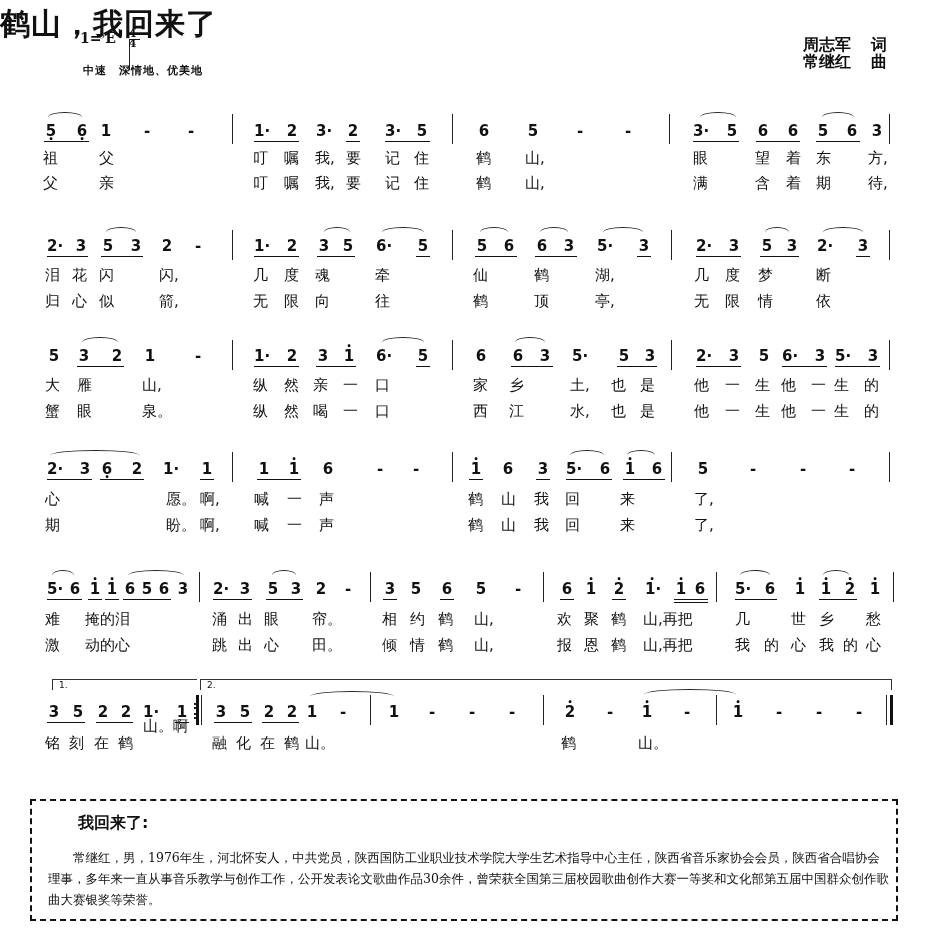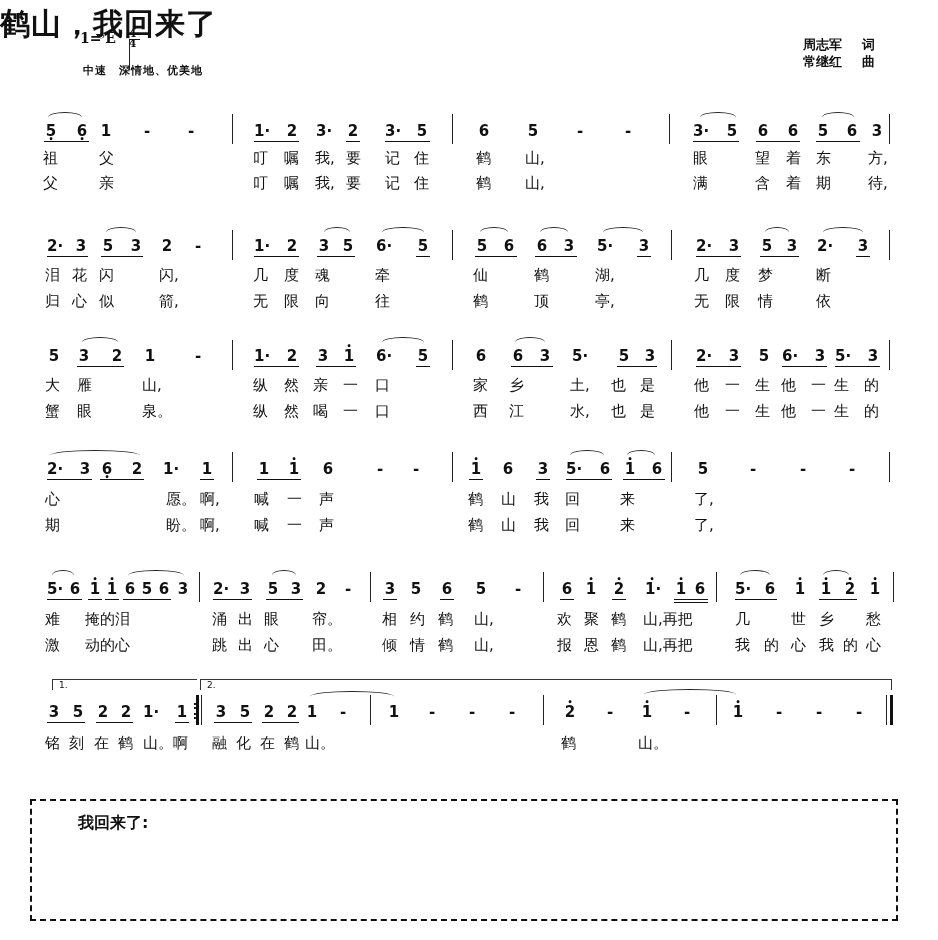--- a/index.html
+++ b/index.html
@@ -5,21 +5,21 @@
   html, body { margin: 0; padding: 0; background: #ffffff; }
   body { width: 938px; height: 940px; position: relative; overflow: hidden; color: #111; font-family: "DejaVu Sans", "Liberation Sans", sans-serif; }
   .abs { position: absolute; }
   .title { left: 0; width: 938px; top: 4px; font-family: "DejaVu Serif", "Liberation Serif", serif; font-size: 30px; font-weight: bold; letter-spacing: 1px; }
   .key { left: 80px; top: 28px; font-family: "DejaVu Serif", serif; font-size: 14px; font-weight: bold; }
   .key .flat { font-size: 12px; vertical-align: 4px; margin-left: -2px; }
   .meter { display: inline-block; vertical-align: middle; text-align: center; font-size: 11px; line-height: 10px; margin-left: 8px; }
   .meter span { display: block; }
   .meter .bar { border-top: 1px solid #111; width: 10px; margin: 0 auto; }
   .tempo { left: 83px; top: 63px; font-size: 11px; font-weight: bold; letter-spacing: 1px; }
-  .credits { left: 803px; top: 36px; font-size: 13px; font-weight: bold; line-height: 17px; }
+  .credits { left: 803px; top: 36px; font-size: 16px; font-weight: bold; line-height: 17px; }
   .credits .role { margin-left: 20px; }
 
   .row { position: absolute; left: 0; width: 938px; height: 100px; }
   .n { position: absolute; font-weight: bold; font-size: 15px; line-height: 16px; text-align: center; width: 14px; }
   .n.dot-above::before { content: "•"; position: absolute; left: 0; right: 0; top: -9px; font-size: 8px; }
   .n.dot-below::after { content: "•"; position: absolute; left: 0; right: 0; bottom: -9px; font-size: 8px; }
   .ul { position: absolute; height: 0; border-top: 1.5px solid #111; }
   .ul2 { position: absolute; height: 0; border-top: 1.5px solid #111; }
   .bar { position: absolute; width: 0; border-left: 1.5px solid #222; height: 30px; }
   .bar.thick { border-left: 3px solid #111; }
@@ -490,25 +490,26 @@
   <span class="n" style="left:772px;top:39px">-</span>
   <span class="n" style="left:812px;top:39px">-</span>
   <span class="n" style="left:852px;top:39px">-</span>
   <div class="bar" style="left:886px;top:30px"></div>
   <div class="bar thick" style="left:890px;top:30px"></div>
 
   <span class="ly" style="left:45px;top:69px">铭</span>
   <span class="ly" style="left:69px;top:69px">刻</span>
   <span class="ly" style="left:94px;top:69px">在</span>
   <span class="ly" style="left:118px;top:69px">鹤</span>
-  <span class="ly" style="left:143px;top:69px">山。啊</span>
+  <span class="ly" style="left:143px;top:52px">山。啊</span>
   <span class="ly" style="left:212px;top:69px">融</span>
   <span class="ly" style="left:236px;top:69px">化</span>
   <span class="ly" style="left:260px;top:69px">在</span>
   <span class="ly" style="left:284px;top:69px">鹤</span>
   <span class="ly" style="left:305px;top:69px">山。</span>
   <span class="ly" style="left:561px;top:69px">鹤</span>
   <span class="ly" style="left:638px;top:69px">山。</span>
 </div>
 
 <div class="abs bio">
   <div class="bio-title">我回来了:</div>
+  <div class="bio-text">常继红，男，1976年生，河北怀安人，中共党员，陕西国防工业职业技术学院大学生艺术指导中心主任，陕西省音乐家协会会员，陕西省合唱协会理事，多年来一直从事音乐教学与创作工作，公开发表论文歌曲作品30余件，曾荣获全国第三届校园歌曲创作大赛一等奖和文化部第五届中国群众创作歌曲大赛银奖等荣誉。</div>
 </div>
 
 </body></html>

